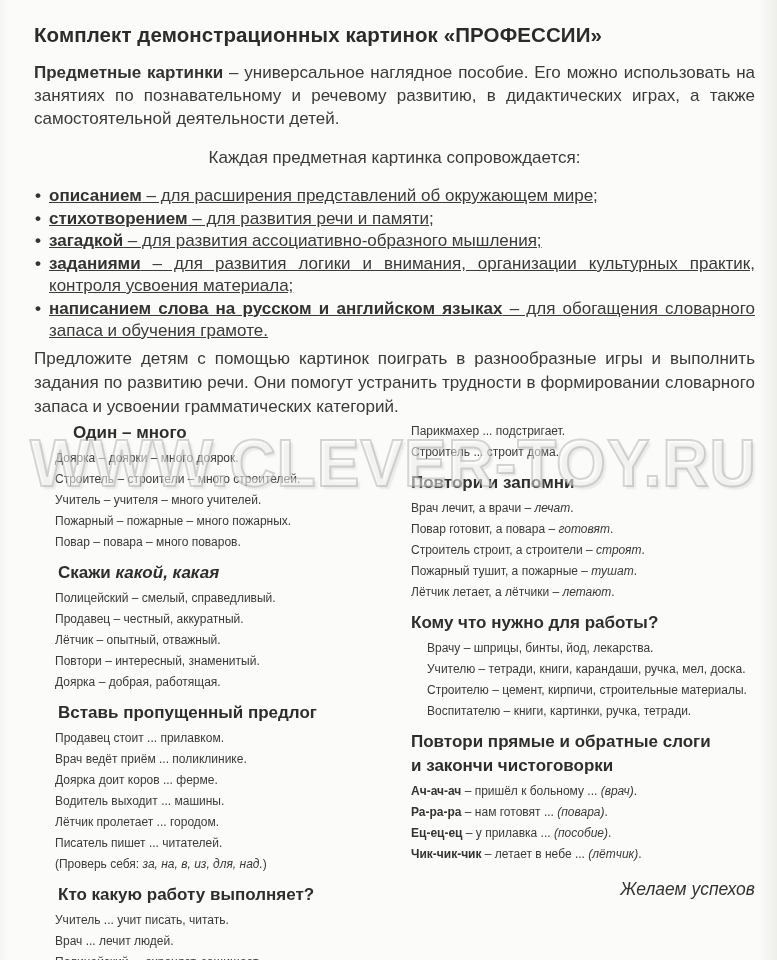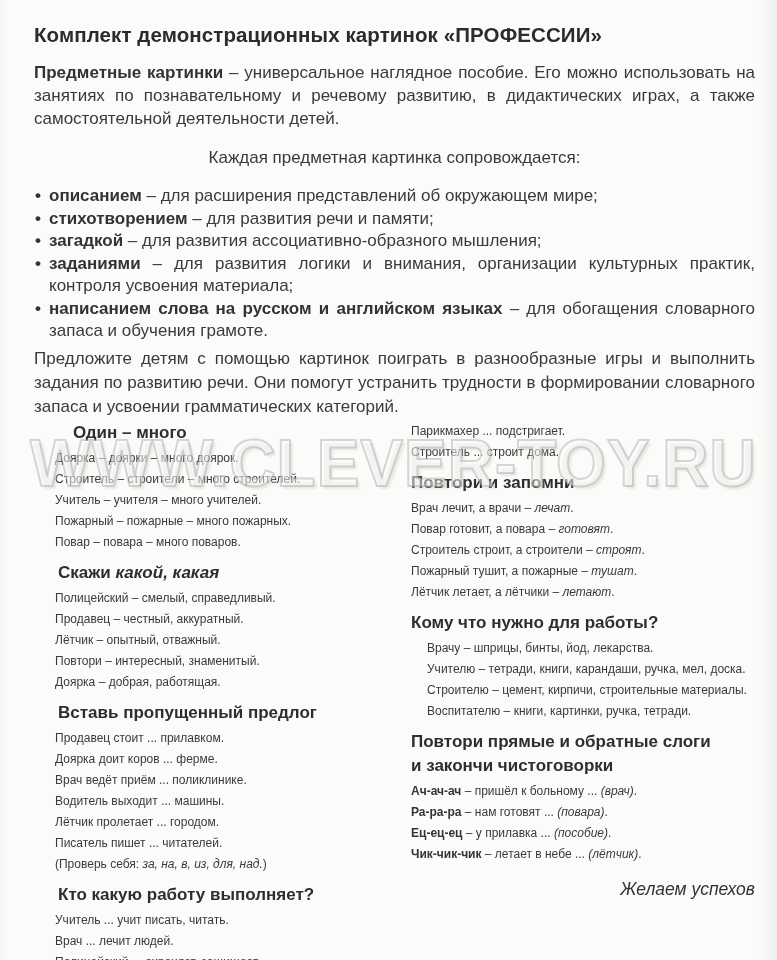--- a/index.html
+++ b/index.html
@@ -20,20 +20,21 @@
     margin:0 0 13px 0;letter-spacing:0.1px;
   }
   p.body{font-size:17px;line-height:23px;text-align:justify;margin:0 0 12px 0;}
   .b{font-weight:700;color:#333;}
   .i{font-style:italic;}
   p.lead-in{margin:16px;text-align:center;}
   ul.features{list-style:none;margin:0 0 0 0;padding:0;}
   ul.features li{
     position:relative;padding-left:15px;font-size:17px;line-height:22.5px;
     text-align:justify;
+    text-decoration:underline;
   }
   ul.features li::before{content:"•";position:absolute;left:1px;top:0;color:#333;font-weight:700;}
   p.para2{margin:4px 0 2px 0;line-height:24px;}
 
   .columns{position:relative;display:flex;margin-left:21px;}
   .col-left{width:339px;flex:none;}
   .col-right{width:361px;flex:none;}
   .sec{margin:0;}
   .sec-h{
     font-weight:700;font-size:17px;line-height:24px;color:#2e2e2e;
@@ -94,22 +95,22 @@
           <div class="sec-h"><span>Скажи </span><span class="i">какой, какая</span></div>
           <div class="line">Полицейский – смелый, справедливый.</div>
           <div class="line">Продавец – честный, аккуратный.</div>
           <div class="line">Лётчик – опытный, отважный.</div>
           <div class="line">Повтори – интересный, знаменитый.</div>
           <div class="line">Доярка – добрая, работящая.</div>
         </div>
         <div class="sec">
           <div class="sec-h">Вставь пропущенный предлог</div>
           <div class="line">Продавец стоит ... прилавком.</div>
+          <div class="line">Врач ведёт приём ... поликлинике.</div>
           <div class="line">Доярка доит коров ... ферме.</div>
-          <div class="line">Врач ведёт приём ... поликлинике.</div>
           <div class="line">Водитель выходит ... машины.</div>
           <div class="line">Лётчик пролетает ... городом.</div>
           <div class="line">Писатель пишет ... читателей.</div>
           <div class="line"><span>(Проверь себя: </span><span class="i">за, на, в, из, для, над.</span><span>)</span></div>
         </div>
         <div class="sec">
           <div class="sec-h">Кто какую работу выполняет?</div>
           <div class="line">Учитель ... учит писать, читать.</div>
           <div class="line">Врач ... лечит людей.</div>
           <div class="line">Полицейский ... охраняет, защищает.</div>

